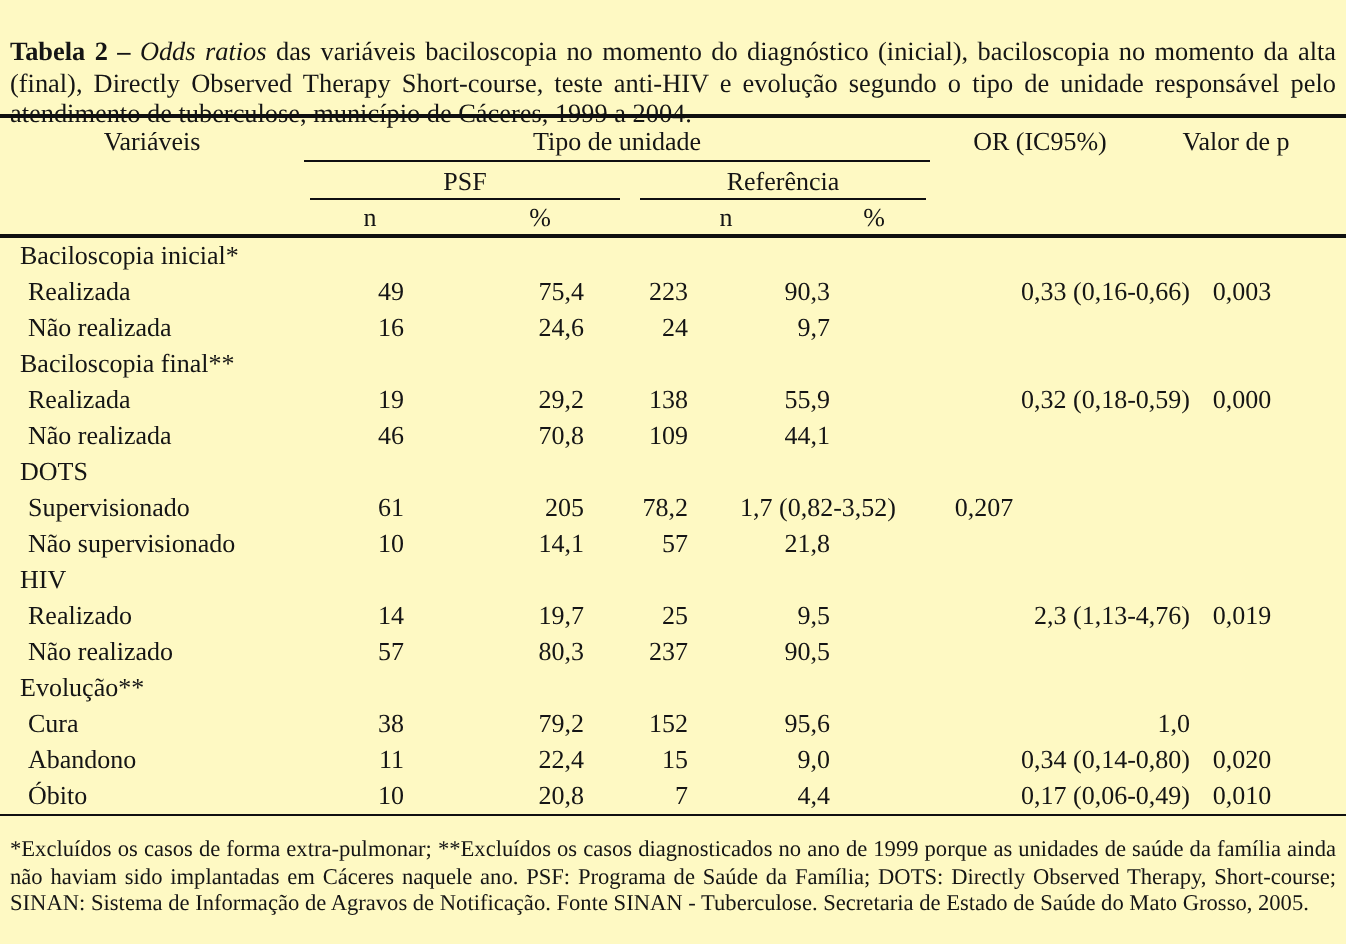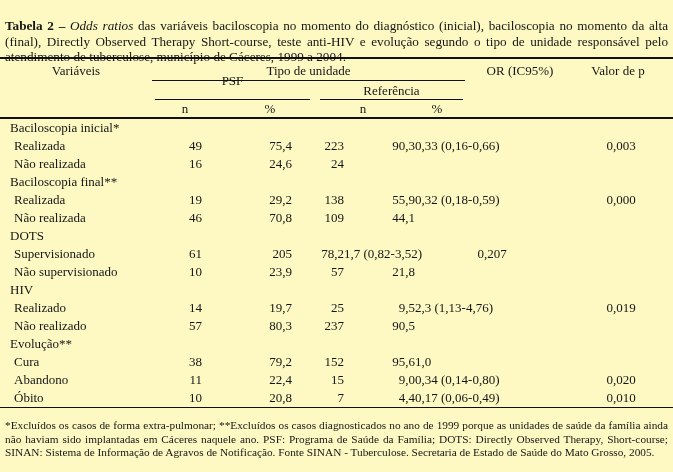--- a/index.html
+++ b/index.html
@@ -34,21 +34,21 @@
     position: relative;
     height: 58px;
     border-bottom: 2px solid #101010;
     font-size: 13px;
   }
   .h-abs { position: absolute; text-align: center; white-space: nowrap; }
   .h-variaveis   { top: 4px;  left: 0;    width: 152px; }
   .h-unidade     { top: 4px;  left: 152px; width: 313px; }
   .h-or          { top: 4px;  left: 460px; width: 120px; }
   .h-p           { top: 4px;  left: 563px; width: 110px; }
-  .h-psf         { top: 14px; left: 155px; width: 155px; }
+  .h-psf         { top: 24px; left: 155px; width: 155px; }
   .h-ref         { top: 24px; left: 320px; width: 143px; }
   .h-n1          { top: 42px; left: 165px; width: 40px; }
   .h-pct1        { top: 42px; left: 250px; width: 40px; }
   .h-n2          { top: 42px; left: 343px; width: 40px; }
   .h-pct2        { top: 42px; left: 417px; width: 40px; }
   .hrule { position: absolute; height: 0; border-top: 1.2px solid #101010; }
   .rule-unidade { top: 21px; left: 152px; width: 313px; }
   .rule-psf     { top: 40px; left: 155px; width: 155px; }
   .rule-ref     { top: 40px; left: 320px; width: 143px; }
   
@@ -60,21 +60,21 @@
     display: grid;
     grid-template-columns: 152px 50px 90px 52px 71px 180px 78px;
     height: 18px;
     line-height: 18px;
     white-space: nowrap;
   }
   .group-row { height: 18px; line-height: 18px; padding-left: 10px; white-space: nowrap; }
   .cell { overflow: visible; }
   .cell.lbl { padding-left: 14px; }
   .cell.num { text-align: right; }
-  .cell.or  { text-align: left; }
+  .cell.or  { text-align: right; padding-left: 26px; }
   .cell.p   { text-align: center; padding-right: 26px; }
   
   .footnote {
     position: absolute;
     top: 408px; left: 5px;
     width: 663px;
     font-size: 11.3px;
     line-height: 13.2px;
     text-align: justify;
   }
@@ -113,20 +113,21 @@
           <div class="cell num">223</div>
           <div class="cell num">90,3</div>
           <div class="cell or">0,33 (0,16-0,66)</div>
           <div class="cell p">0,003</div>
         </div>
         <div class="row">
           <div class="cell lbl">Não realizada</div>
           <div class="cell num">16</div>
           <div class="cell num">24,6</div>
           <div class="cell num">24</div>
+          <div class="cell num">9,7</div>
           <div class="cell or"></div>
           <div class="cell p"></div>
         </div>
         <div class="group-row">Baciloscopia final**</div>
         <div class="row">
           <div class="cell lbl">Realizada</div>
           <div class="cell num">19</div>
           <div class="cell num">29,2</div>
           <div class="cell num">138</div>
           <div class="cell num">55,9</div>
@@ -147,21 +148,21 @@
           <div class="cell lbl">Supervisionado</div>
           <div class="cell num">61</div>
           <div class="cell num">205</div>
           <div class="cell num">78,2</div>
           <div class="cell or">1,7 (0,82-3,52)</div>
           <div class="cell p">0,207</div>
         </div>
         <div class="row">
           <div class="cell lbl">Não supervisionado</div>
           <div class="cell num">10</div>
-          <div class="cell num">23,9</div>
+          <div class="cell num">14,1</div>
           <div class="cell num">57</div>
           <div class="cell num">21,8</div>
           <div class="cell or"></div>
           <div class="cell p"></div>
         </div>
         <div class="group-row">HIV</div>
         <div class="row">
           <div class="cell lbl">Realizado</div>
           <div class="cell num">14</div>
           <div class="cell num">19,7</div>

